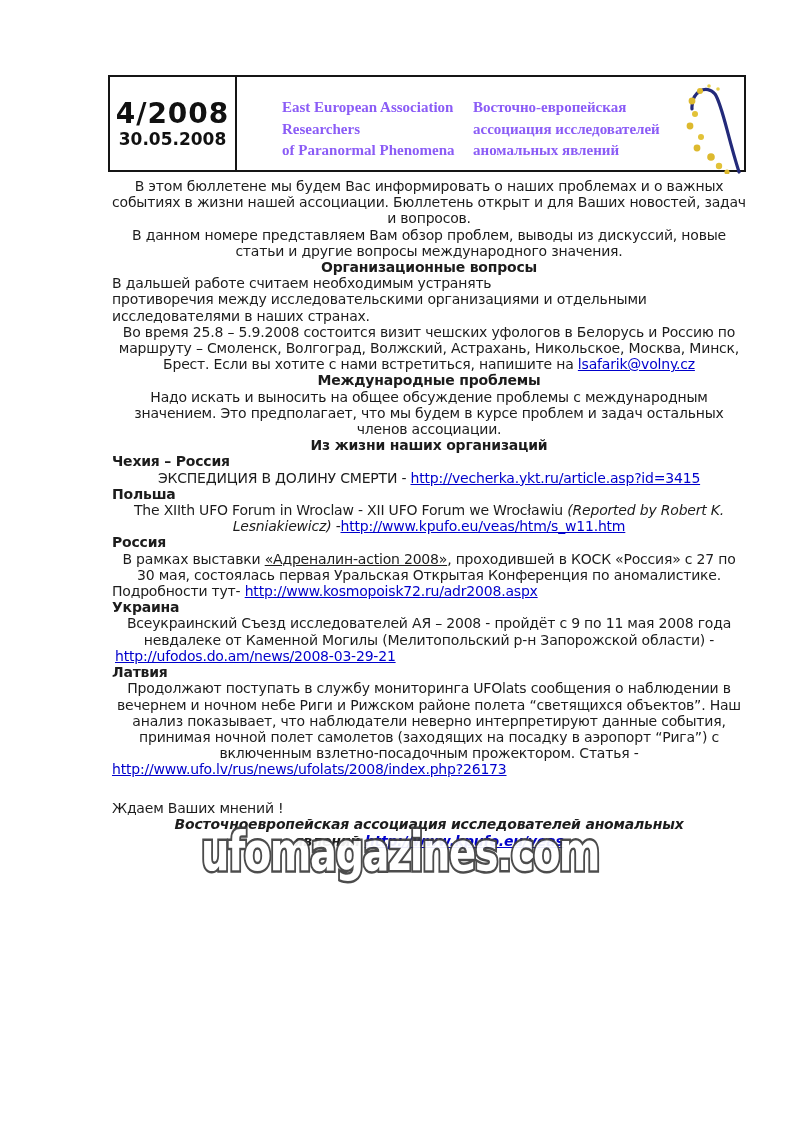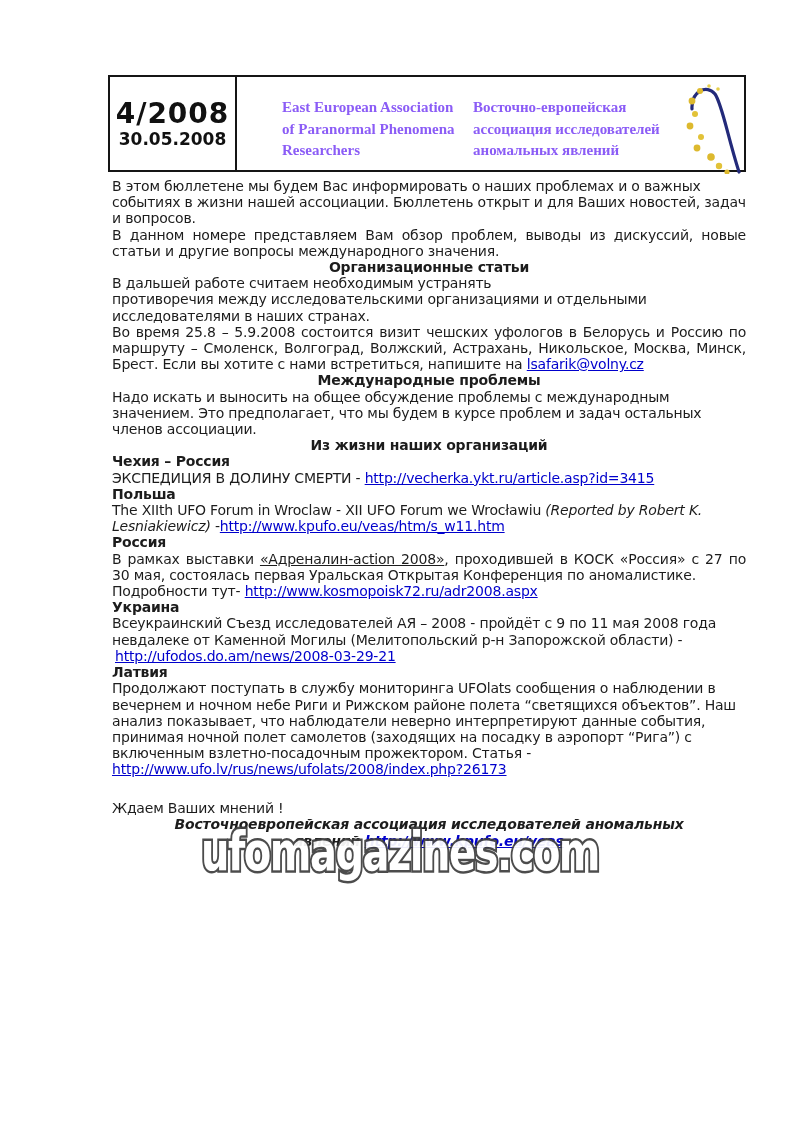--- a/index.html
+++ b/index.html
@@ -40,21 +40,21 @@
     color:#8b5cf6;white-space:nowrap;
   }
   .org-en{width:178px;}
   .org-ru{width:180px;}
   .logo{margin-left:auto;margin-top:-15px;flex:0 0 80px;}
   
   .content{
     position:absolute;left:112px;top:178px;width:634px;
     font-size:14px;line-height:16.2px;letter-spacing:-0.2px;
   }
-  .content p{margin:0;}
+  .content p{margin:0;text-align:center;}
   .just{text-align:justify;}
   .sec-title{font-weight:bold;text-align:center;}
   .country{font-weight:bold;}
   a,.link{color:#0000cc;text-decoration:underline;cursor:pointer;}
   .u{text-decoration:underline;}
   .em{font-style:italic;}
   .link-line{padding-left:3px;}
   .invite{margin-top:22px;}
   .closing{
     text-align:center;font-weight:bold;font-style:italic;
@@ -80,22 +80,22 @@
 <div class="page">
 
   <div class="header-box">
     <div class="header-left">
       <div class="issue">4/2008</div>
       <div class="issue-date">30.05.2008</div>
     </div>
     <div class="header-right">
       <div class="org-col org-en">
         <div>East European Association</div>
+        <div>Researchers</div>
         <div>of Paranormal Phenomena</div>
-        <div>Researchers</div>
       </div>
       <div class="org-col org-ru">
         <div>Восточно-европейская</div>
         <div>ассоциация исследователей</div>
         <div>аномальных явлений</div>
       </div>
       <svg class="logo" width="80" height="92" viewBox="0 0 80 92">
         <path d="M26 27 C 25 9, 41 2, 49 12 C 56 22, 61 52, 73 90" stroke="#232a7a" stroke-width="3.2" fill="none" stroke-linecap="round"></path>
         <circle cx="43" cy="4" r="1.8" fill="#e6cf4a"></circle>
         <circle cx="52" cy="7" r="1.8" fill="#e6cf4a"></circle>
@@ -110,21 +110,21 @@
         <circle cx="61" cy="90" r="2.6" fill="#ddb92e"></circle>
       </svg>
     </div>
   </div>
 
   <div class="content">
 
     <p>В этом бюллетене мы будем Вас информировать о наших проблемах и о важных событиях в жизни нашей ассоциации. Бюллетень открыт и для Ваших новостей, задач и вопросов.</p>
     <p class="just">В данном номере представляем Вам обзор проблем, выводы из дискуссий, новые статьи и другие вопросы международного значения.</p>
 
-    <div class="sec-title">Организационные статьи</div>
+    <div class="sec-title">Организационные вопросы</div>
     <div>
       <div>В дальшей работе считаем необходимым устранять</div>
       <div>противоречия между исследовательскими организациями и отдельными</div>
       <div>исследователями в наших странах.</div>
     </div>
     <p class="just"><span>Во время 25.8 – 5.9.2008 состоится визит чешских уфологов в Белорусь и Россию по маршруту –  Смоленск,  Волгоград, Волжский, Астрахань,  Никольское, Москва,  Минск, Брест. Если вы хотите с нами встретиться, напишите на </span><a>lsafarik@volny.cz</a></p>
 
     <div class="sec-title">Международные проблемы</div>
     <p>Надо искать и выносить на общее обсуждение проблемы с международным значением. Это предполагает, что мы будем в курсе проблем и задач остальных членов ассоциации.</p>
 

